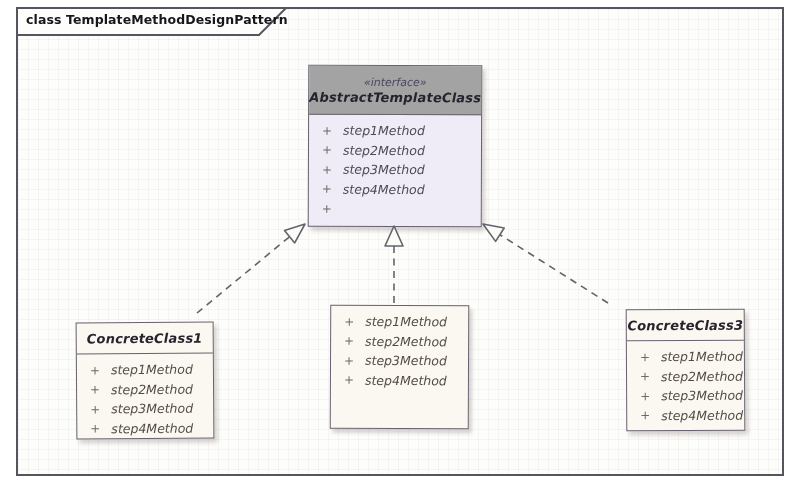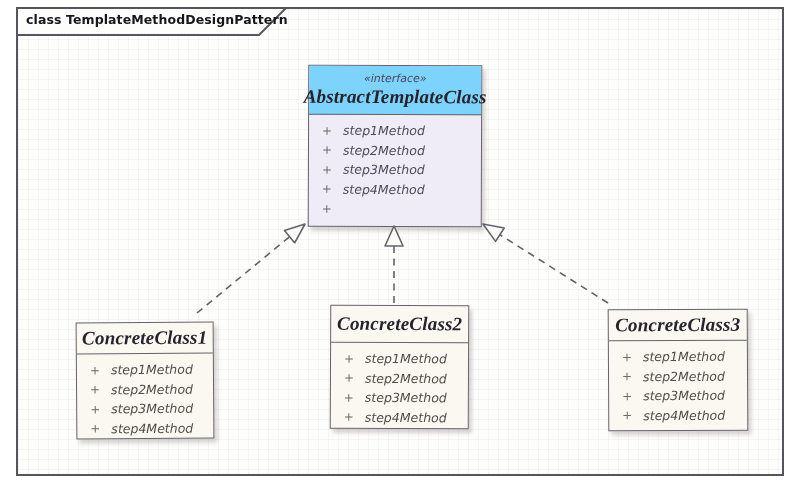--- a/index.html
+++ b/index.html
@@ -29,39 +29,39 @@
   
   .uml-class {
     position:absolute; border:1.5px solid #67626e;
     box-shadow:3px 4px 4px rgba(110,100,92,0.28);
   }
   .cls-header {
     display:flex; flex-direction:column; justify-content:center; align-items:center;
     border-bottom:1.5px solid #67626e; gap:1px;
   }
   .stereotype { font-style:italic; font-size:11px; color:#4c4660; }
-  .cls-title  { font-style:italic; font-weight:bold; font-size:19px; color:#27232e;
-                letter-spacing:0.2px; white-space:nowrap;font-family:Liberation Serif, serif; }
+  .cls-title  { font-style:italic; font-weight:bold; font-size:13px; color:#27232e;
+                letter-spacing:0.2px; white-space:nowrap; }
   .cls-body   { padding:6px 0 0 13px; }
   .method-row { display:flex; align-items:center; gap:13px; height:19.5px;
                 font-style:italic; font-size:12.5px; }
   .vis        { font-style:normal; font-size:12px; color:#6e6a66; width:8px; }
 
   .interface            { left:290px; top:56px;  width:174px; height:162px;
                           background:#efecf7; transform:rotate(0.2deg); }
-  .interface .cls-header{ height:49px; background:#7dd3fc; }
+  .interface .cls-header{ height:49px; background:#a3a3a3; }
   .interface .method-row{ color:#4e4858; }
 
   .concrete             { background:#faf8f1; }
   .concrete .method-row { color:#524c46; }
   .cc1 { left:38px;  top:313px; width:138px; height:117px; transform:rotate(-0.4deg);margin-left:20px; }
   .cc1 .cls-header { height:31px; }
   .cc2 { left:312px; top:296px; width:139px; height:124px; transform:rotate(0.25deg); }
   .cc2 .cls-header { height:37px; }
-  .cc3 { left:590px; top:300px; width:140px; height:122px; transform:rotate(-0.3deg); }
+  .cc3 { left:608px; top:300px; width:119px; height:122px; transform:rotate(-0.3deg); }
   .cc3 .cls-header { height:31px; }
 
   .arrows { position:absolute; left:0; top:0; width:800px; height:486px;
             pointer-events:none; }
   .arrows path, .arrows polygon { vector-effect:non-scaling-stroke; }
 </style>
 </head>
 <body>
 
 <div class="canvas">
@@ -121,23 +121,20 @@
             <span class="mname">step3Method</span>
           </div>
           <div class="method-row">
             <span class="vis">+</span>
             <span class="mname">step4Method</span>
           </div>
         </div>
     </div>
 
     <div class="uml-class concrete cc2">
-      <div class="cls-header">
-        <div class="cls-title">ConcreteClass2</div>
-      </div>
       <div class="cls-body">
           <div class="method-row">
             <span class="vis">+</span>
             <span class="mname">step1Method</span>
           </div>
           <div class="method-row">
             <span class="vis">+</span>
             <span class="mname">step2Method</span>
           </div>
           <div class="method-row">

